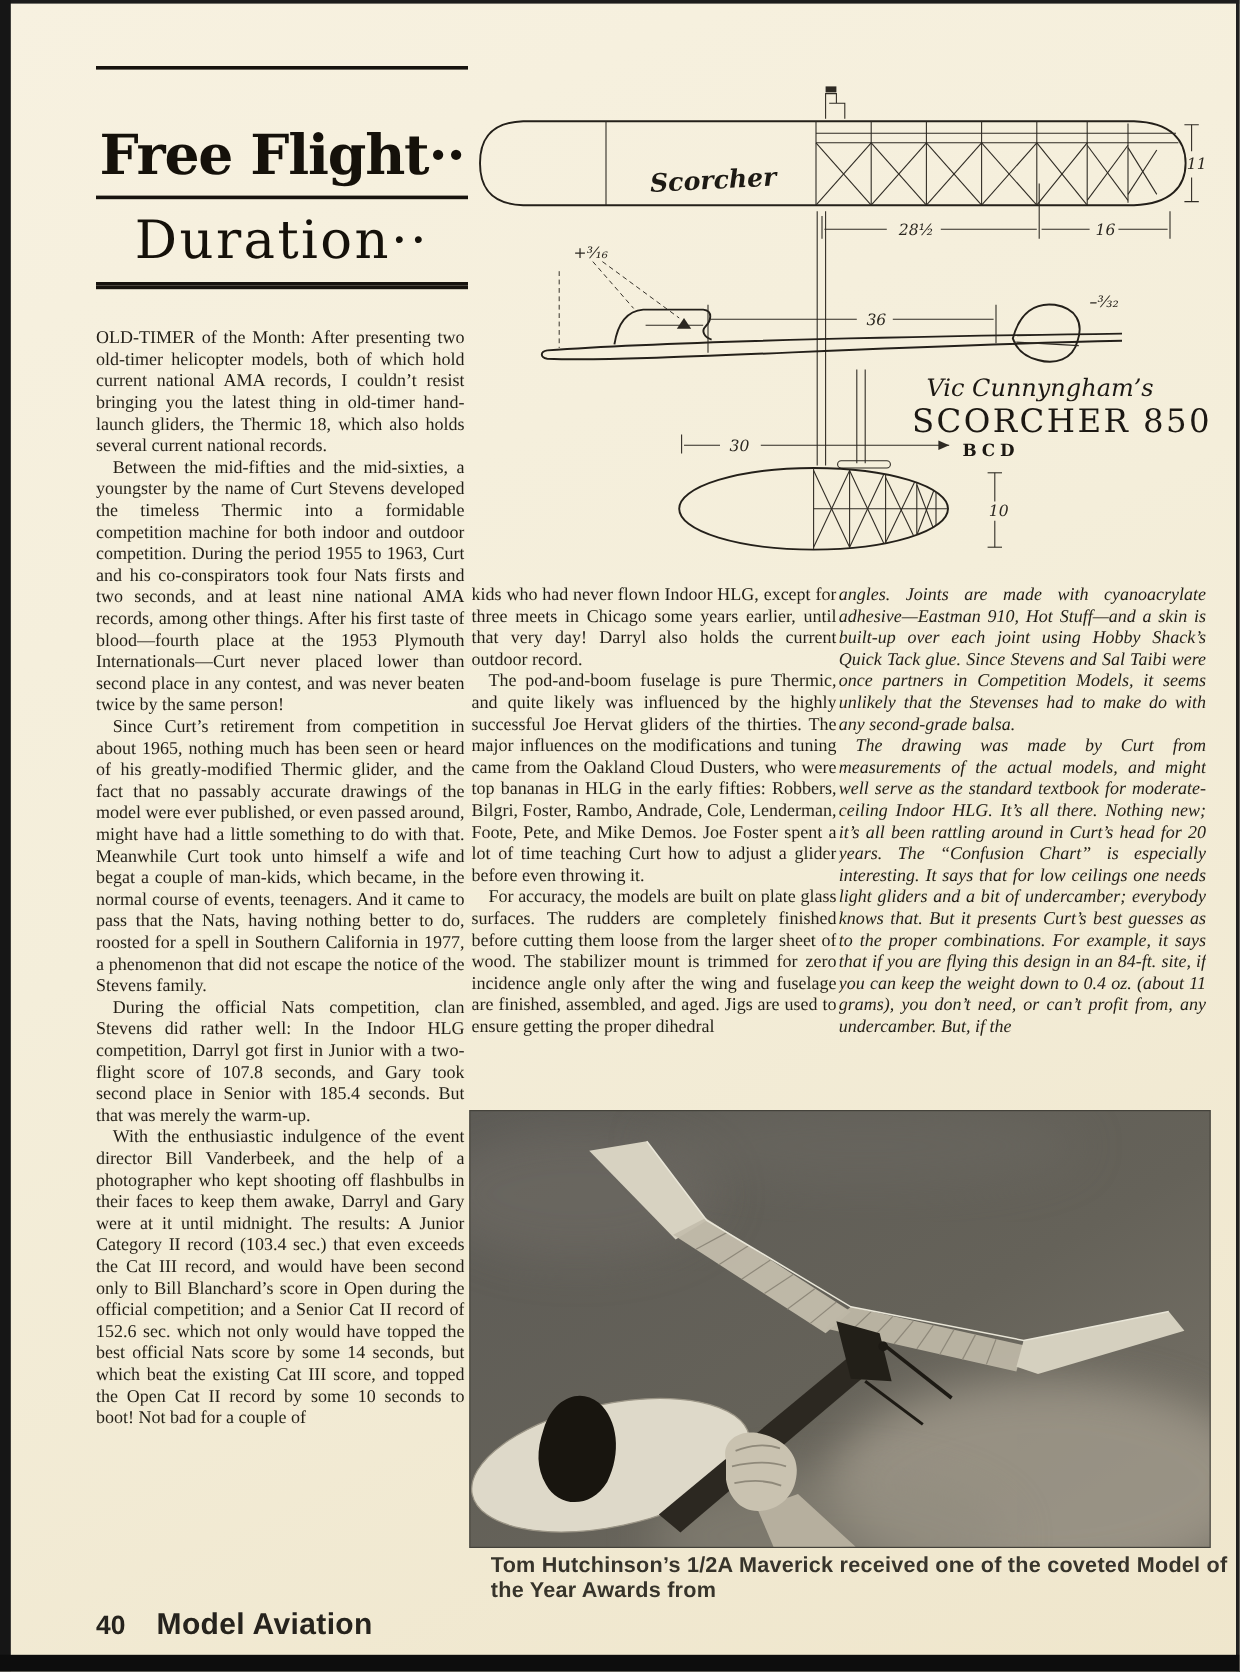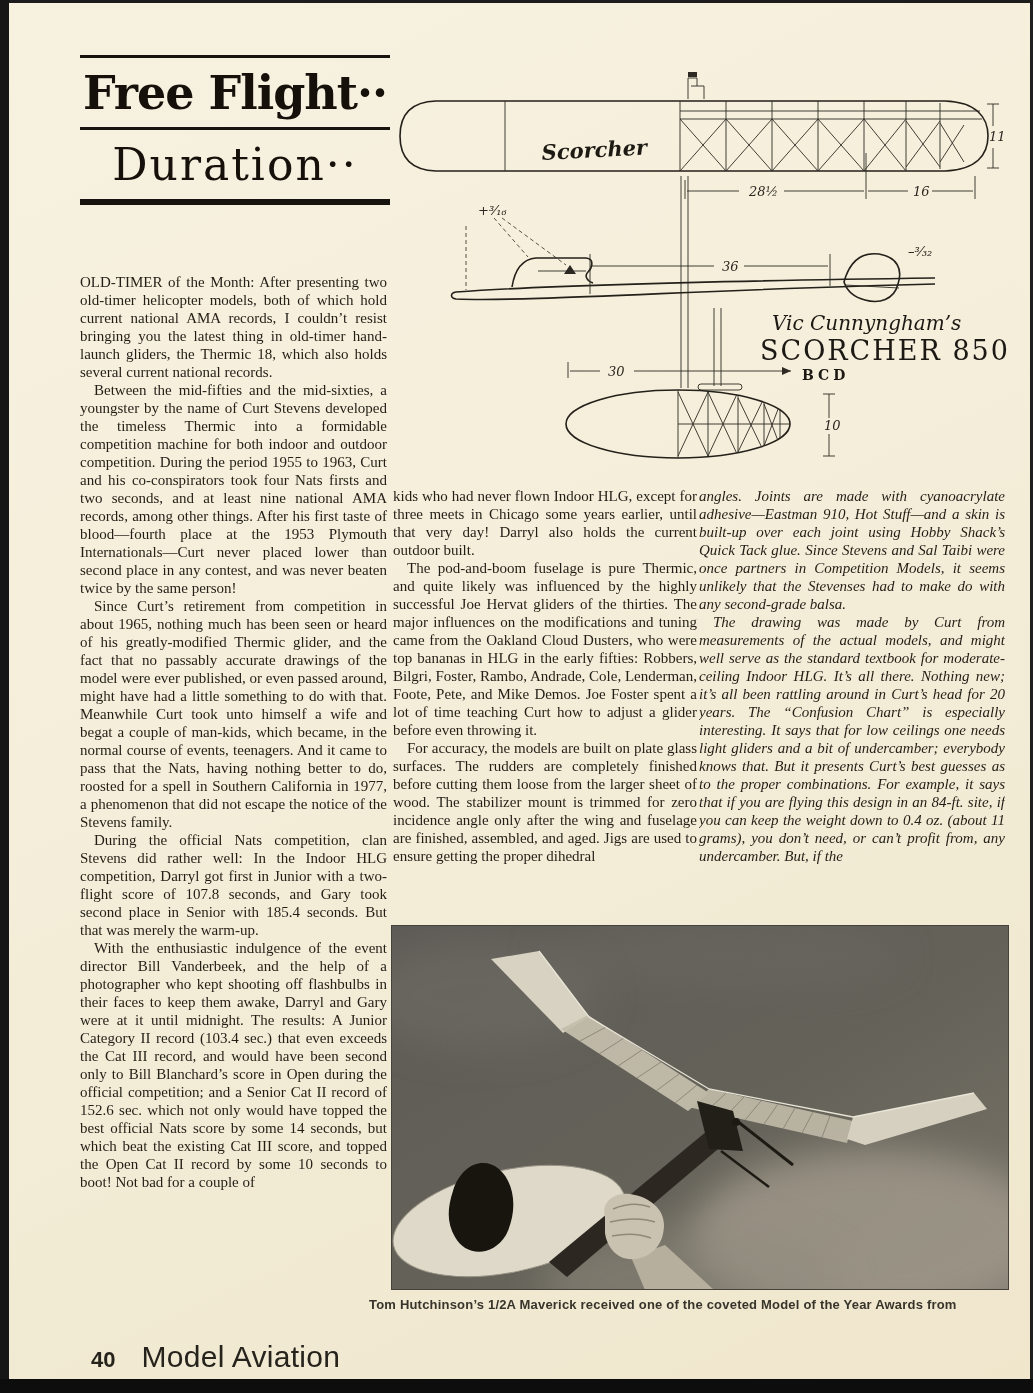--- a/index.html
+++ b/index.html
@@ -7,21 +7,21 @@
         background:linear-gradient(155deg,#f7f1e0 0%,#f4eeda 45%,#efe6cc 100%);
         font-family:"Liberation Serif",serif;}
   .edge-left{position:absolute;left:0;top:0;width:9px;height:100%;background:#161616;}
   .edge-top{position:absolute;left:0;top:0;width:100%;height:3px;background:#1c1c1c;}
   .edge-bottom{position:absolute;left:0;bottom:0;width:100%;height:14px;background:#0d0d0d;}
   .edge-right{position:absolute;right:0;top:0;width:3px;height:100%;background:#1f1f1f;}
 
   .masthead{position:absolute;left:80px;top:55px;width:310px;color:#15110a;}
   .rule{height:3px;background:#17130e;}
   .mh-line{height:69px;display:flex;align-items:center;justify-content:center;white-space:nowrap;}
-  .mh-1{font:900 46px "DejaVu Serif",serif;letter-spacing:-1px;}
+  .mh-1{font:900 46px "DejaVu Serif",serif;letter-spacing:-1px;margin-top:36px;}
   .mh-2{font:500 44px "DejaVu Serif",serif;letter-spacing:2px;text-align:center;}
   .mh-3{font:500 44px "DejaVu Serif",serif;letter-spacing:1px;}
 
   .col{position:absolute;font-size:15px;line-height:18px;text-align:justify;
        color:#221e16;overflow:hidden;}
   .col p{margin:0;}
   .col p.ind{text-indent:14px;}
   .col-1{left:80px;top:273px;width:307px;height:1054px;}
   .col-2{left:393px;top:487px;width:304px;height:436px;}
   .col-3{left:699px;top:487px;width:306px;height:436px;font-style:italic;}
@@ -30,27 +30,27 @@
   .dline{stroke:#2e2a23;stroke-width:0.9;fill:none;}
   .dbold{stroke:#24201a;stroke-width:1.6;fill:none;}
   .ddash{stroke:#2e2a23;stroke-width:0.8;fill:none;stroke-dasharray:4 3;}
   .dim{font:italic 13px "DejaVu Serif",serif;fill:#2b2720;}
   .wing-script{font:italic 700 21px "DejaVu Serif",serif;fill:#1d1a14;}
   .credit{font:italic 20px "DejaVu Serif",serif;fill:#1c1813;}
   .model-title{font:500 27px "DejaVu Serif",serif;fill:#1c1813;letter-spacing:2px;}
   .model-sub{font:700 14px "DejaVu Serif",serif;fill:#1c1813;letter-spacing:4px;}
 
   .photo{position:absolute;left:391px;top:925px;width:618px;height:365px;}
-  .caption{position:absolute;left:369px;top:1294px;width:618px;
-           font-family:"Liberation Sans",sans-serif;font-weight:700;font-size:13px;
+  .caption{position:absolute;left:409px;top:1294px;width:618px;
+           font-family:"Liberation Sans",sans-serif;font-weight:700;font-size:18px;
            line-height:21px;color:#37342b;letter-spacing:0.2px;}
   .footer{position:absolute;left:80px;top:1340px;display:flex;align-items:baseline;gap:26px;
-          font-family:"Liberation Sans",sans-serif;color:#26231d;margin-left:11px;}
+          font-family:"Liberation Sans",sans-serif;color:#26231d;}
   .page-num{font-size:22px;font-weight:700;}
-  .mag-title{font-size:30px;font-weight:400;letter-spacing:0.3px;}
+  .mag-title{font-size:25px;font-weight:700;letter-spacing:0.3px;}
 </style>
 </head>
 <body>
 
 <div class="page">
   <div class="edge-top"></div>
   <div class="edge-left"></div>
   <div class="edge-right"></div>
 
   <div class="masthead">
@@ -63,21 +63,21 @@
   </div>
 
   <div class="col col-1">
     <p>OLD-TIMER of the Month: After presenting two old-timer helicopter models, both of which hold current national AMA records, I couldn’t resist bringing you the latest thing in old-timer hand-launch gliders, the Thermic 18, which also holds several current national records.</p>
     <p class="ind">Between the mid-fifties and the mid-sixties, a youngster by the name of Curt Stevens developed the timeless Thermic into a formidable competition machine for both indoor and outdoor competition. During the period 1955 to 1963, Curt and his co-conspirators took four Nats firsts and two seconds, and at least nine national AMA records, among other things. After his first taste of blood—fourth place at the 1953 Plymouth Internationals—Curt never placed lower than second place in any contest, and was never beaten twice by the same person!</p>
     <p class="ind">Since Curt’s retirement from competition in about 1965, nothing much has been seen or heard of his greatly-modified Thermic glider, and the fact that no passably accurate drawings of the model were ever published, or even passed around, might have had a little something to do with that. Meanwhile Curt took unto himself a wife and begat a couple of man-kids, which became, in the normal course of events, teenagers. And it came to pass that the Nats, having nothing better to do, roosted for a spell in Southern California in 1977, a phenomenon that did not escape the notice of the Stevens family.</p>
     <p class="ind">During the official Nats competition, clan Stevens did rather well: In the Indoor HLG competition, Darryl got first in Junior with a two-flight score of 107.8 seconds, and Gary took second place in Senior with 185.4 seconds. But that was merely the warm-up.</p>
     <p class="ind">With the enthusiastic indulgence of the event director Bill Vanderbeek, and the help of a photographer who kept shooting off flashbulbs in their faces to keep them awake, Darryl and Gary were at it until midnight. The results: A Junior Category II record (103.4 sec.) that even exceeds the Cat III record, and would have been second only to Bill Blanchard’s score in Open during the official competition; and a Senior Cat II record of 152.6 sec. which not only would have topped the best official Nats score by some 14 seconds, but which beat the existing Cat III score, and topped the Open Cat II record by some 10 seconds to boot! Not bad for a couple of</p>
   </div>
   <div class="col col-2">
-    <p>kids who had never flown Indoor HLG, except for three meets in Chicago some years earlier, until that very day! Darryl also holds the current outdoor built.</p>
+    <p>kids who had never flown Indoor HLG, except for three meets in Chicago some years earlier, until that very day! Darryl also holds the current outdoor record.</p>
     <p class="ind">The pod-and-boom fuselage is pure Thermic, and quite likely was influenced by the highly successful Joe Hervat gliders of the thirties. The major influences on the modifications and tuning came from the Oakland Cloud Dusters, who were top bananas in HLG in the early fifties: Robbers, Bilgri, Foster, Rambo, Andrade, Cole, Lenderman, Foote, Pete, and Mike Demos. Joe Foster spent a lot of time teaching Curt how to adjust a glider before even throwing it.</p>
     <p class="ind">For accuracy, the models are built on plate glass surfaces. The rudders are completely finished before cutting them loose from the larger sheet of wood. The stabilizer mount is trimmed for zero incidence angle only after the wing and fuselage are finished, assembled, and aged. Jigs are used to ensure getting the proper dihedral</p>
   </div>
   <div class="col col-3">
     <p>angles. Joints are made with cyanoacrylate adhesive—Eastman 910, Hot Stuff—and a skin is built-up over each joint using Hobby Shack’s Quick Tack glue. Since Stevens and Sal Taibi were once partners in Competition Models, it seems unlikely that the Stevenses had to make do with any second-grade balsa.</p>
     <p class="ind">The drawing was made by Curt from measurements of the actual models, and might well serve as the standard textbook for moderate-ceiling Indoor HLG. It’s all there. Nothing new; it’s all been rattling around in Curt’s head for 20 years. The “Confusion Chart” is especially interesting. It says that for low ceilings one needs light gliders and a bit of undercamber; everybody knows that. But it presents Curt’s best guesses as to the proper combinations. For example, it says that if you are flying this design in an 84-ft. site, if you can keep the weight down to 0.4 oz. (about 11 grams), you don’t need, or can’t profit from, any undercamber. But, if the</p>
   </div>
 
   <div class="drawing">
     <svg width="618" height="412" viewBox="0 0 618 412">

